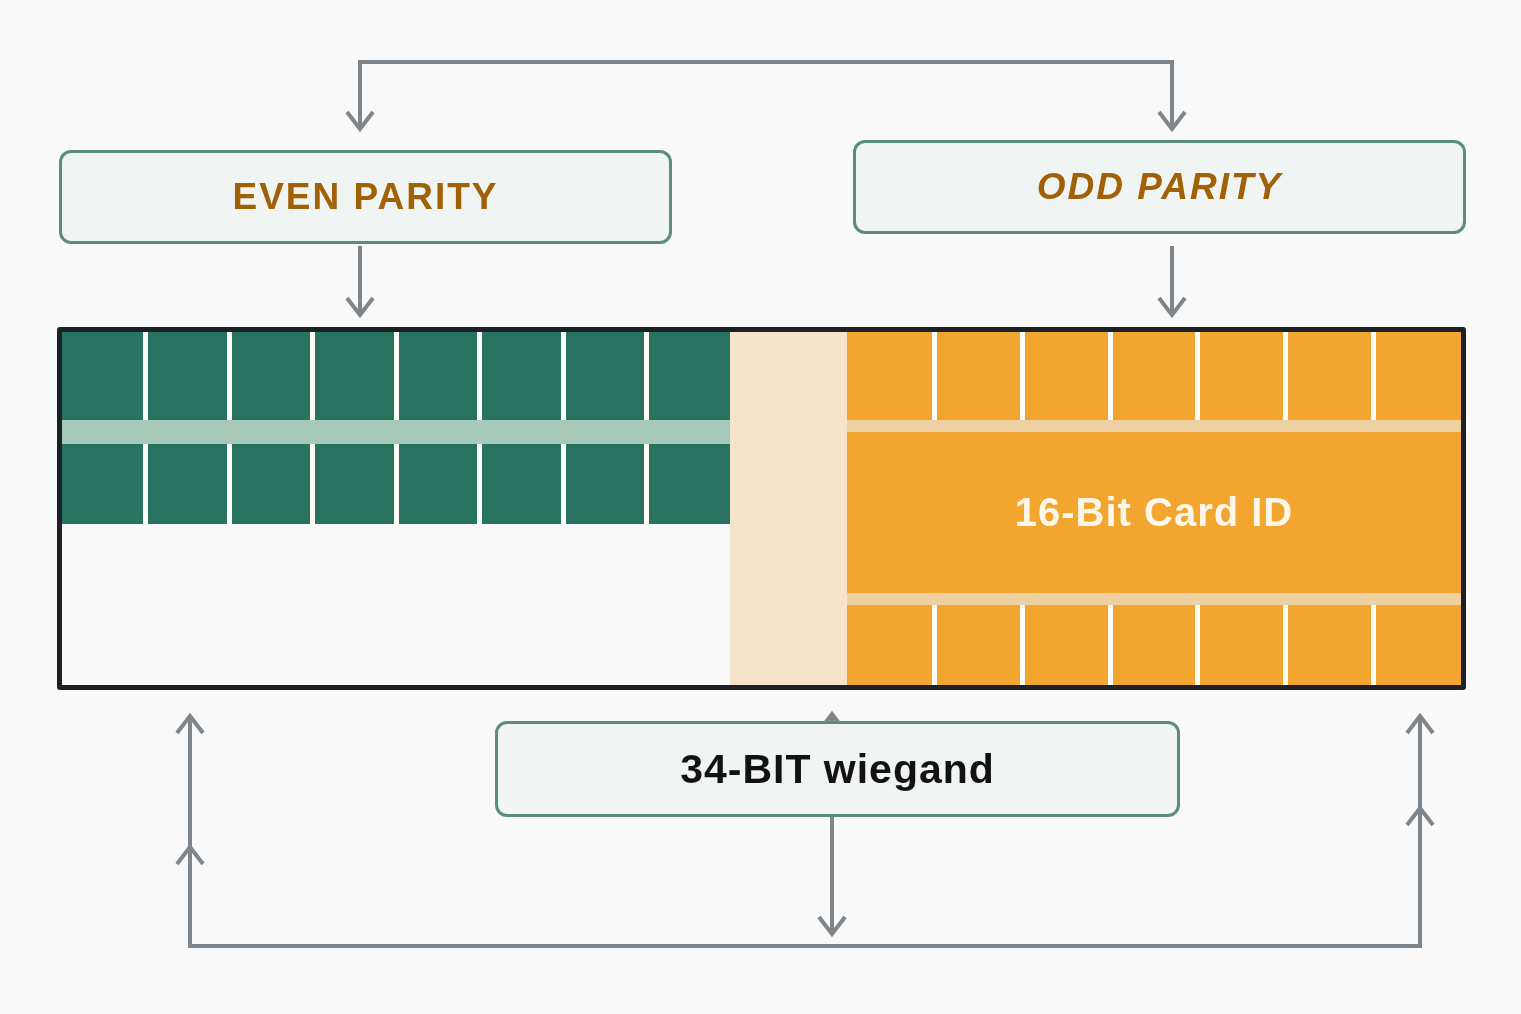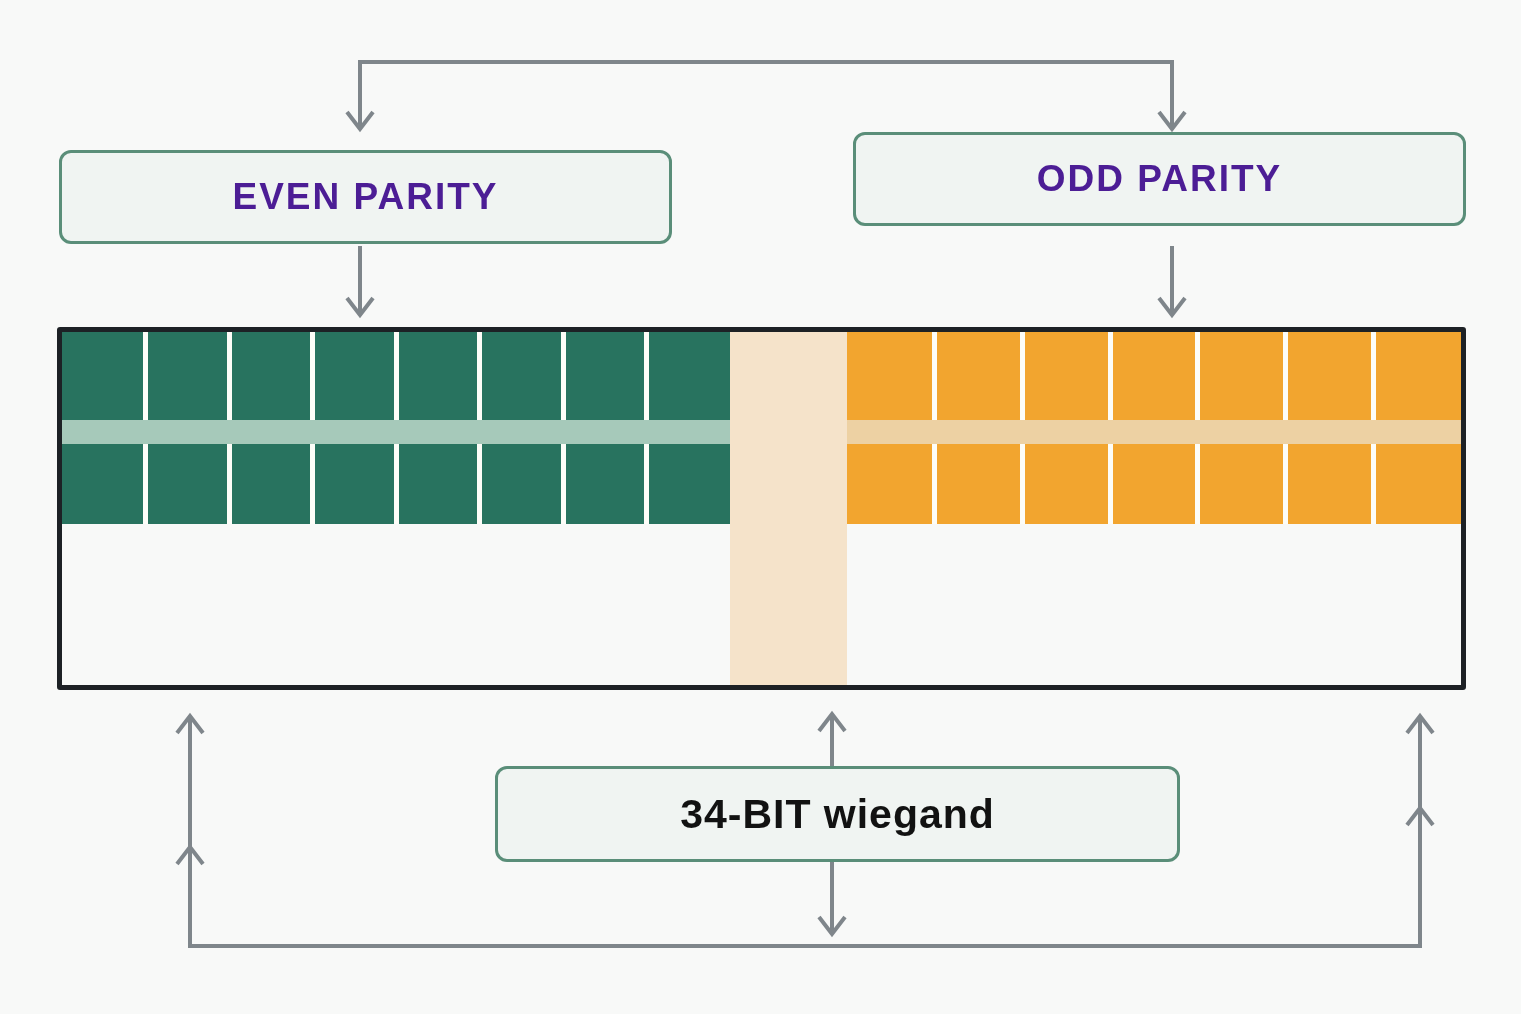--- a/index.html
+++ b/index.html
@@ -16,23 +16,23 @@
   .parity-box{
     position:absolute;
     width:613px;height:94px;
     background:var(--boxfill,#f0f4f2);
     border:3px solid var(--boxborder,#5a8e79);
     border-radius:12px;
     box-sizing:border-box;
     display:flex;align-items:center;justify-content:center;
   }
   .parity-box.even{left:59px;top:150px;}
-  .parity-box.odd{left:853px;top:132px;}
+  .parity-box.odd{left:853px;top:140px;font-style:italic;}
   .parity-label{
-    font-size:37px;font-weight:bold;color:#4c1d95;letter-spacing:2px;
+    font-size:37px;font-weight:bold;color:#a16207;letter-spacing:2px;
   }
 
   .bar{
     position:absolute;left:57px;top:327px;
     width:1409px;height:363px;
     border:5px solid var(--barborder,#1d2125);
     border-radius:3px;
     box-sizing:border-box;
     display:flex;
   }
@@ -57,21 +57,21 @@
     position:absolute;top:0;bottom:0;width:5px;
     background:#fdfdf8;
   }
   .bar-label{
     font-size:40px;font-weight:bold;letter-spacing:1px;
   }
   .seg-facility .bar-label{color:#edf6f1;}
   .seg-card .bar-label{color:#fdf7ea;}
 
   .wiegand-box{
-    position:absolute;left:495px;top:766px;
+    position:absolute;left:495px;top:721px;
     width:685px;height:96px;
     background:var(--boxfill,#f0f4f2);
     border:3px solid var(--boxborder,#5a8e79);
     border-radius:12px;
     box-sizing:border-box;
     display:flex;align-items:center;justify-content:center;
   }
   .wiegand-label{
     font-size:41px;font-weight:bold;color:#121212;letter-spacing:1px;
   }
@@ -140,20 +140,23 @@
     <div class="seg seg-card">
       <div class="strip top">
           <div class="tick" style="left: calc(14.2857% - 2.5px);"></div>
           <div class="tick" style="left: calc(28.5714% - 2.5px);"></div>
           <div class="tick" style="left: calc(42.8571% - 2.5px);"></div>
           <div class="tick" style="left: calc(57.1429% - 2.5px);"></div>
           <div class="tick" style="left: calc(71.4286% - 2.5px);"></div>
           <div class="tick" style="left: calc(85.7143% - 2.5px);"></div>
         </div>
       <div class="band"></div>
+      <div class="mid">
+        <span class="bar-label">16-Bit Card ID</span>
+      </div>
       <div class="band"></div>
       <div class="strip bottom">
           <div class="tick" style="left: calc(14.2857% - 2.5px);"></div>
           <div class="tick" style="left: calc(28.5714% - 2.5px);"></div>
           <div class="tick" style="left: calc(42.8571% - 2.5px);"></div>
           <div class="tick" style="left: calc(57.1429% - 2.5px);"></div>
           <div class="tick" style="left: calc(71.4286% - 2.5px);"></div>
           <div class="tick" style="left: calc(85.7143% - 2.5px);"></div>
         </div>
     </div>

